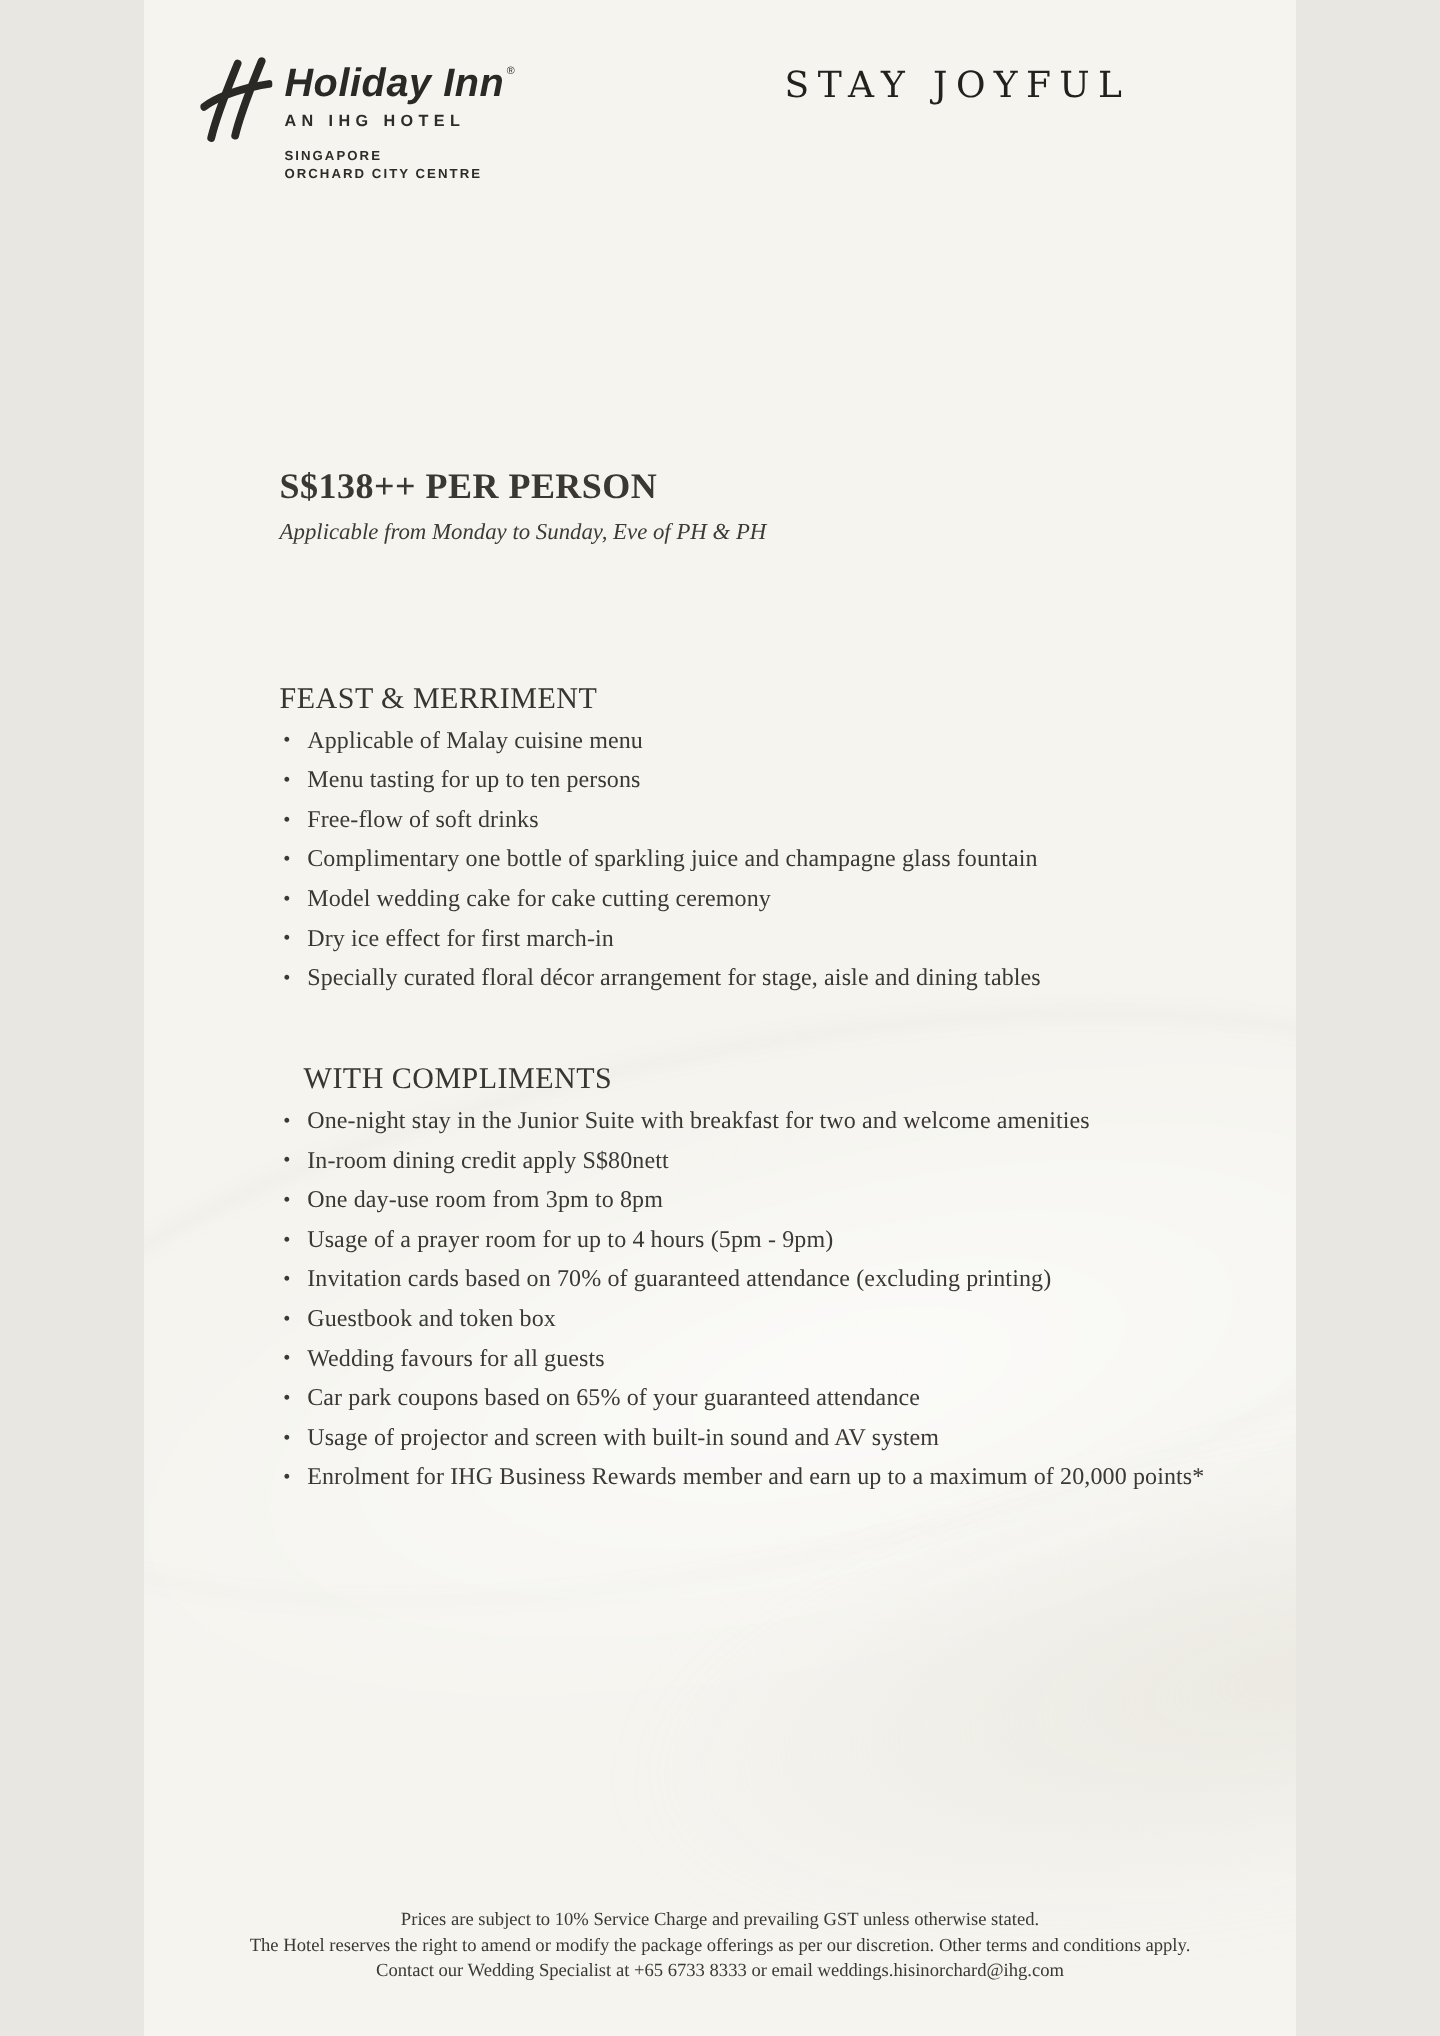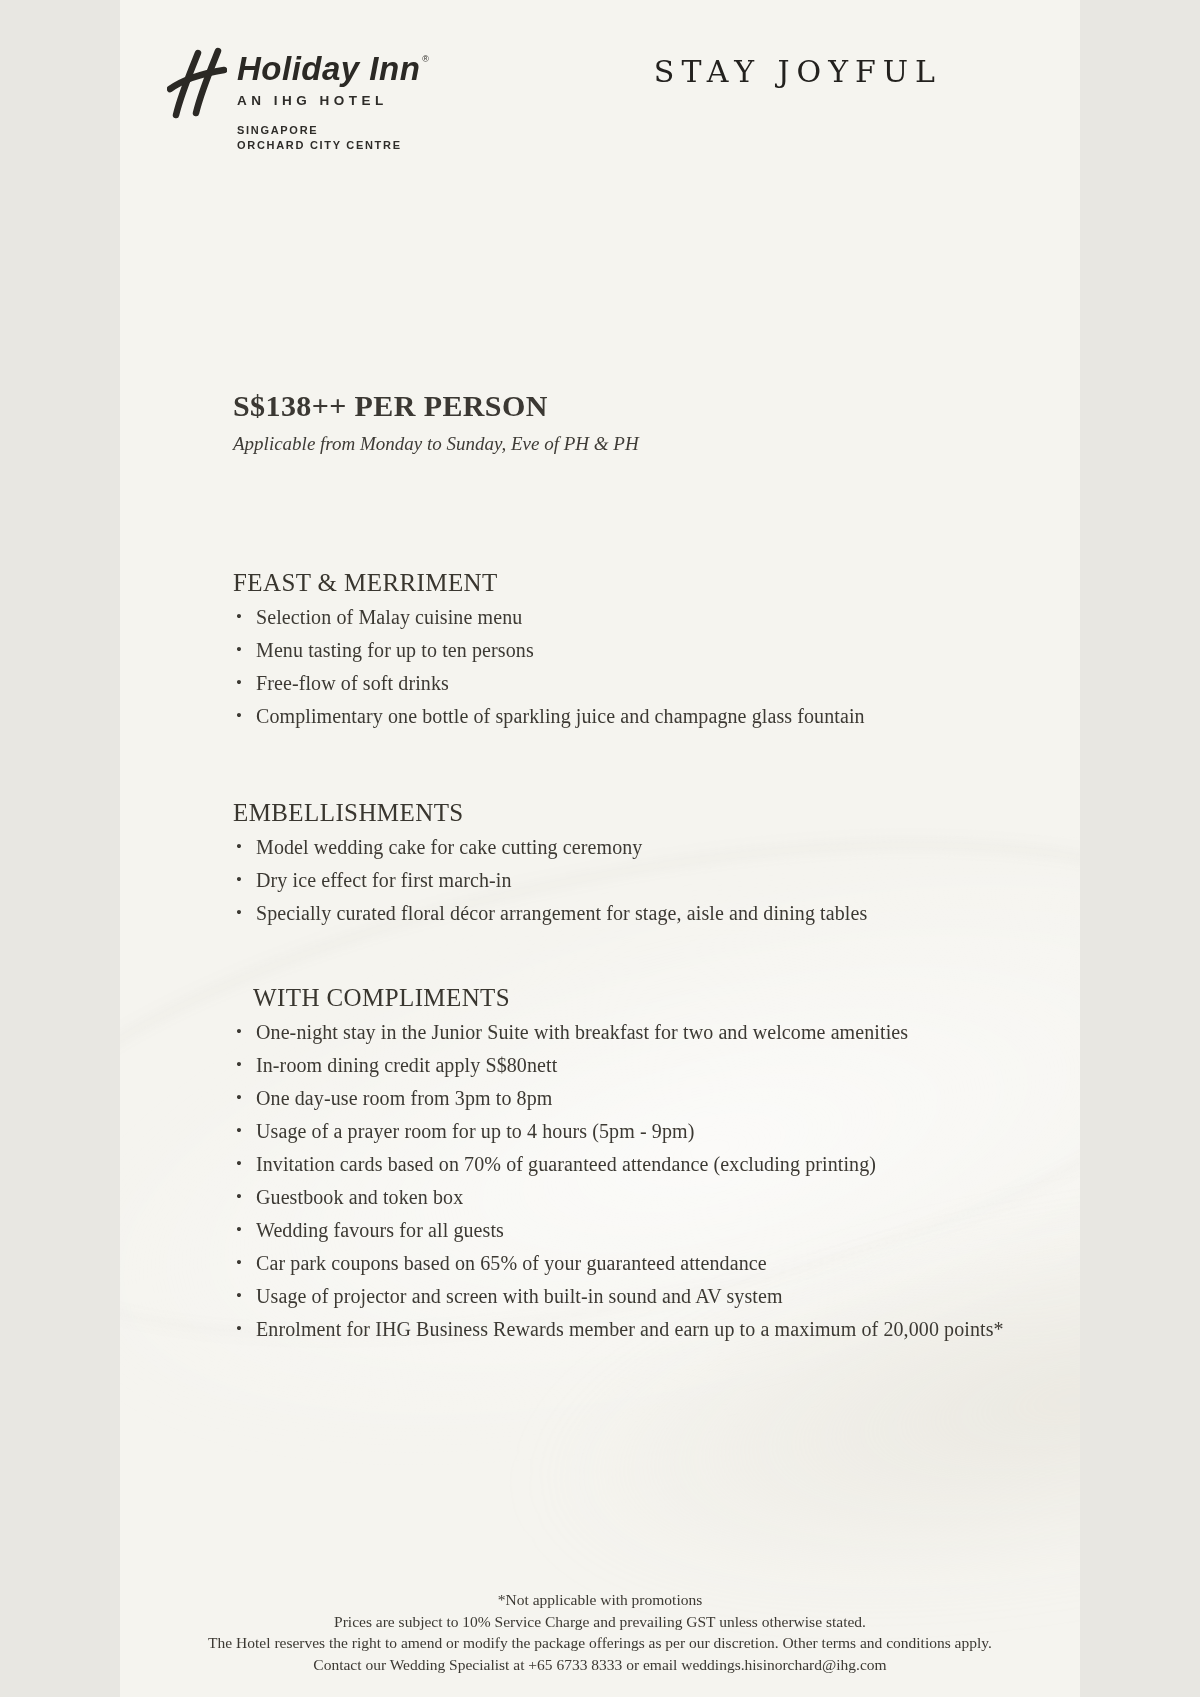--- a/index.html
+++ b/index.html
@@ -129,29 +129,28 @@
       <span>S$138++ PER PERSON</span>
     </h1>
     <div class="pkg-subtitle">Applicable from Monday to Sunday, Eve of PH &amp; PH</div>
   </div>
 
   <div class="sections">
 
     <section class="sec-1">
       <h2 class="section-heading">FEAST &amp; MERRIMENT</h2>
       <ul class="items">
-        <li>Selection of Malay cuisine menu</li>
+        <li>Applicable of Malay cuisine menu</li>
         <li>Menu tasting for up to ten persons</li>
         <li>Free-flow of soft drinks</li>
         <li>Complimentary one bottle of sparkling juice and champagne glass fountain</li>
       </ul>
     </section>
 
     <section class="sec-2">
-      <h2 class="section-heading">EMBELLISHMENTS</h2>
       <ul class="items">
         <li>Model wedding cake for cake cutting ceremony</li>
         <li>Dry ice effect for first march-in</li>
         <li>Specially curated floral décor arrangement for stage, aisle and dining tables</li>
       </ul>
     </section>
 
     <section class="sec-3">
       <h2 class="section-heading">WITH COMPLIMENTS</h2>
       <ul class="items">
@@ -164,19 +163,18 @@
         <li>Wedding favours for all guests</li>
         <li>Car park coupons based on 65% of your guaranteed attendance</li>
         <li>Usage of projector and screen with built-in sound and AV system</li>
         <li>Enrolment for IHG Business Rewards member and earn up to a maximum of 20,000 points*</li>
       </ul>
     </section>
 
   </div>
 
   <div class="footer">
-    <div>*Not applicable with promotions</div>
     <div>Prices are subject to 10% Service Charge and prevailing GST unless otherwise stated.</div>
     <div>The Hotel reserves the right to amend or modify the package offerings as per our discretion. Other terms and conditions apply.</div>
     <div>Contact our Wedding Specialist at +65 6733 8333 or email weddings.hisinorchard@ihg.com</div>
   </div>
 
 </div>
 
 </body></html>

